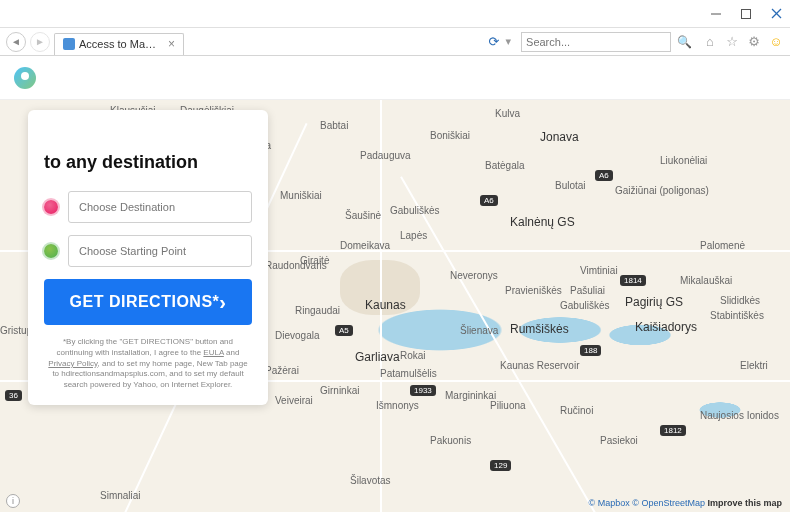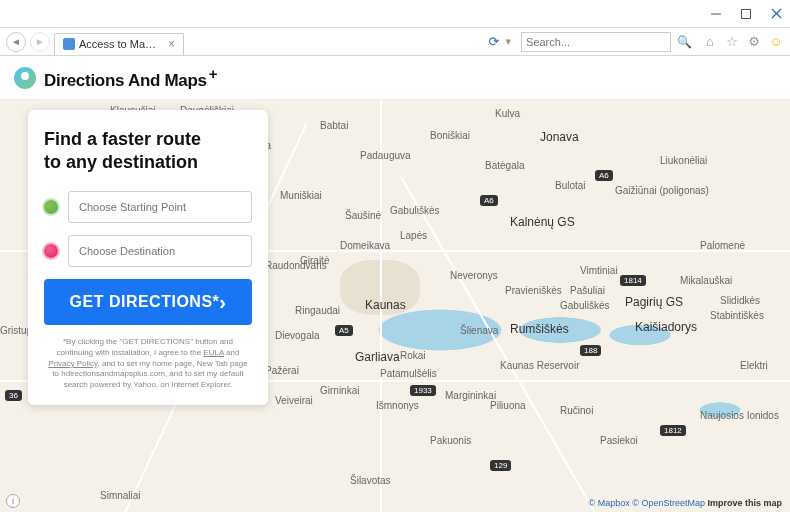--- a/index.html
+++ b/index.html
@@ -109,23 +109,20 @@
   <div class="toolbar-icons">
     <span class="toolbar-icon">⌂</span>
     <span class="toolbar-icon">☆</span>
     <span class="toolbar-icon">⚙</span>
     <span class="toolbar-icon smiley">☺</span>
   </div>
 </div>
 
 <div class="header">
   <div class="logo-icon"></div>
-  <span class="logo-text">
-    <span>Directions And Maps</span><span class="logo-plus">+</span>
-  </span>
 </div>
 
 <div class="map-area">
   <div class="map-bg"></div>
   <div class="city-area kaunas"></div>
   <div class="road h1"></div>
   <div class="road h2"></div>
   <div class="road v1"></div>
   <div class="road d1"></div>
   <div class="road d2"></div>
@@ -198,30 +195,30 @@
   <div class="map-info">i</div>
   <div class="attribution">
     <a>© Mapbox</a>
     <a>© OpenStreetMap</a>
     <a style="font-weight:600;color:#333;">Improve this map</a>
   </div>
 </div>
 
 <div class="card">
   <h2>
-    <span>Find a faster route</span><br>
+    <br>
     <span>to any destination</span>
   </h2>
   <div class="input-row">
+    <div class="pin pink"></div>
+    <input class="text-input" placeholder="Choose Destination" style="">
+  </div>
+  <div class="input-row">
     <div class="pin green"></div>
     <input class="text-input" placeholder="Choose Starting Point" style="">
-  </div>
-  <div class="input-row">
-    <div class="pin pink"></div>
-    <input class="text-input" placeholder="Choose Destination" style="">
   </div>
   <button class="cta">
     <span>GET DIRECTIONS*</span>
     <span class="chevron">›</span>
   </button>
   <div class="disclaimer">
     <span>*By clicking the "GET DIRECTIONS" button and continuing with installation, I agree to the </span><a>EULA</a><span> and </span><a>Privacy Policy</a><span>, and to set my home page, New Tab page to hdirectionsandmapsplus.com, and to set my default search powered by Yahoo, on Internet Explorer.</span>
   </div>
 </div>
 

